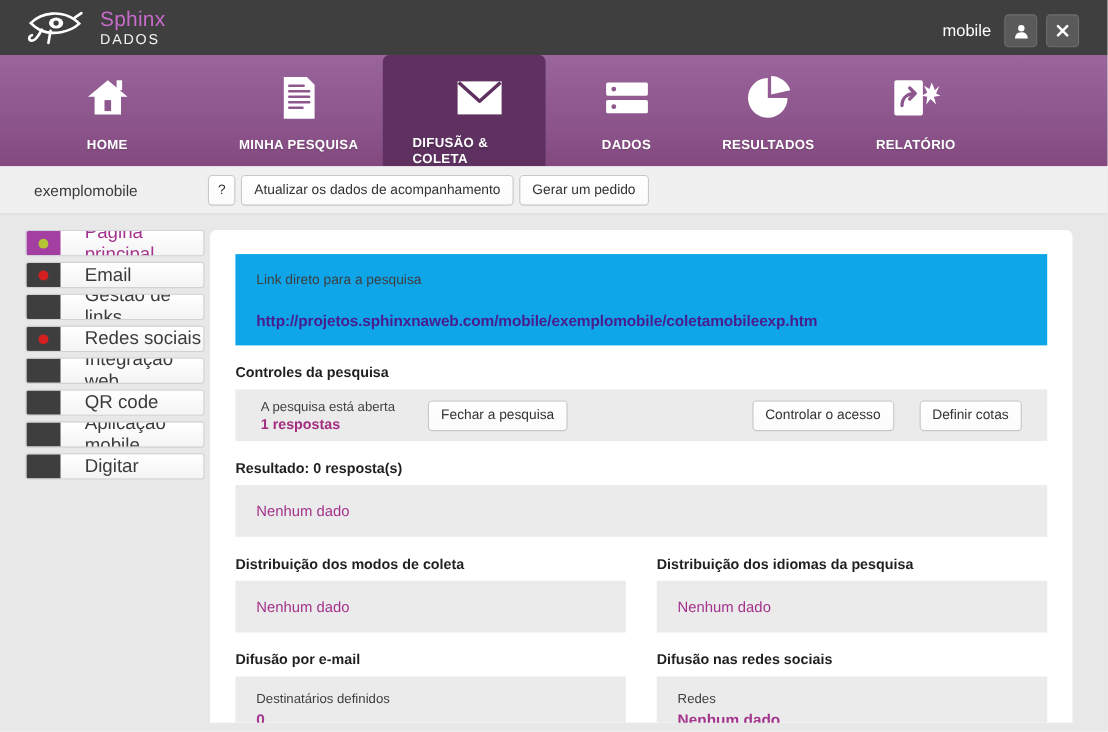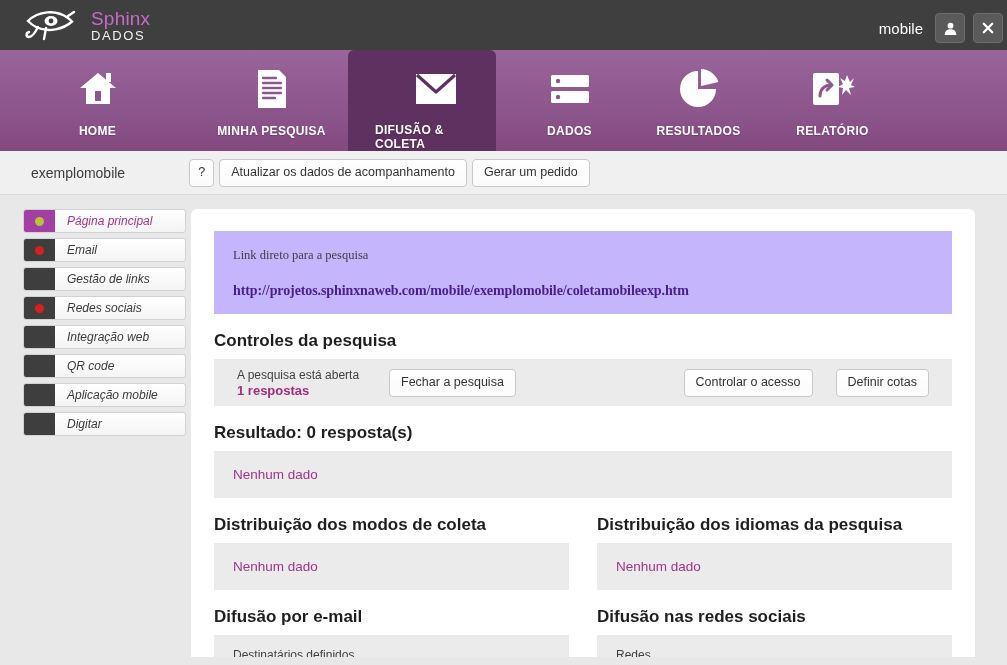--- a/index.html
+++ b/index.html
@@ -23,21 +23,21 @@
   .logo-text { margin-left: 13px; line-height: 1; }
   .logo-sphinx {
     display: block; color: #c66bc9; font-size: 19px;
     letter-spacing: .2px; font-weight: 400;
   }
   .logo-online {
     display: block; color: #f2f2f2; font-size: 13px;
     letter-spacing: 1.6px; margin-top: 1px;
   }
   .topbar-right {
-    position: absolute; right: 4px; top: 0; height: 56px;
+    position: absolute; right: 26px; top: 0; height: 56px;
     display: flex; align-items: center; gap: 8px;
   }
   .user-name { color: #ffffff; font-size: 15px; margin-right: 4px; }
   .icon-btn {
     width: 30px; height: 30px;
     background: #5a5a5a; border: 1px solid #6d6d6d; border-radius: 4px;
     display: flex; align-items: center; justify-content: center;
     cursor: pointer;
   }
   .icon-btn svg { display: block; }
@@ -121,47 +121,46 @@
     background: #3e3e3e;
     display: flex; align-items: center; justify-content: center;
   }
   .side-item.active .side-chip { background: #a33ea3; }
   .chip-dot { width: 9px; height: 9px; border-radius: 50%; }
   .chip-dot.green { background: #b5c334; }
   .chip-dot.red   { background: #d62020; }
   .chip-dot.none  { background: transparent; }
   .side-label {
     display: flex; align-items: center;
-    padding-left: 12px;
-    font-size: 12px; color: #3b3b3b; font-style: italic;
+    padding-left: 22px;
+    font-size: 17px; color: #3b3b3b;
   }
   .side-item.active .side-label { color: #a3338c; }
 
   
   .content {
     flex: 1;
     background: #ffffff;
     border-radius: 6px 6px 0 0;
     margin-right: 32px;
     padding: 22px 23px 0 23px;
     overflow: hidden;
   }
   .panel {
-    background: #c4b5fd;
+    background: #0ea5e9;
     padding: 14px 19px 15px;
-    font-family: Liberation Serif, serif;
   }
   .panel-label { font-size: 12.5px; color: #3f3f3f; }
   .link-url {
     display: block; margin-top: 20px;
     font-size: 14px; font-weight: bold; color: #4a1d8e;
     text-decoration: none; cursor: pointer; letter-spacing: -.1px;
   }
   .sec-title {
-    font-size: 17px; font-weight: bold; color: #1f1f1f;
+    font-size: 13px; font-weight: bold; color: #1f1f1f;
     margin: 17px 0 8px;
   }
   .ctrl-panel {
     background: #ebebeb;
     height: 47px;
     display: flex; align-items: center;
     padding: 0 23px;
   }
   .ctrl-status { width: 152px; }
   .ctrl-status .s1 { font-size: 12px; color: #3f3f3f; display: block; line-height: 1.35; }

